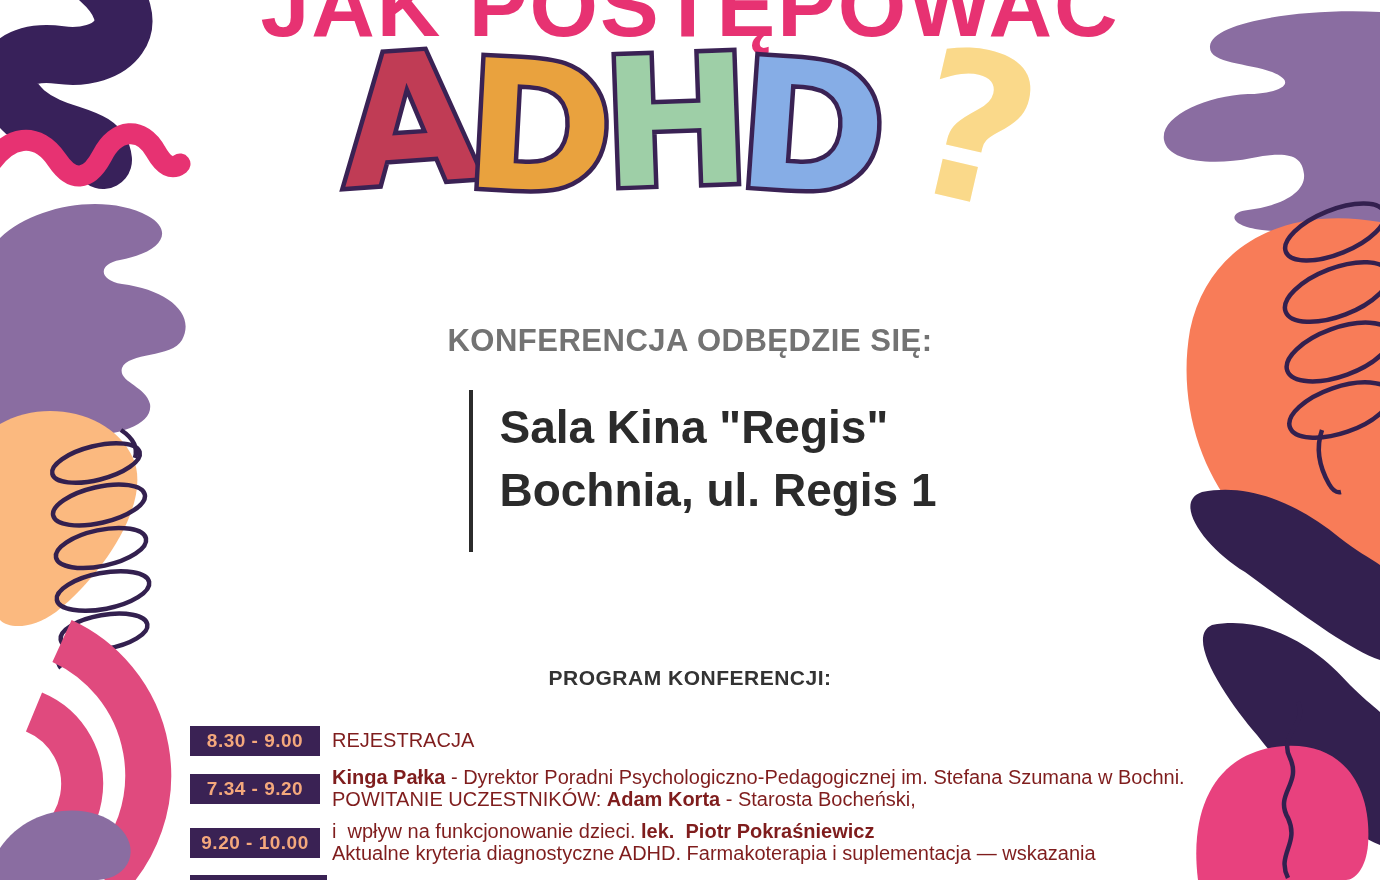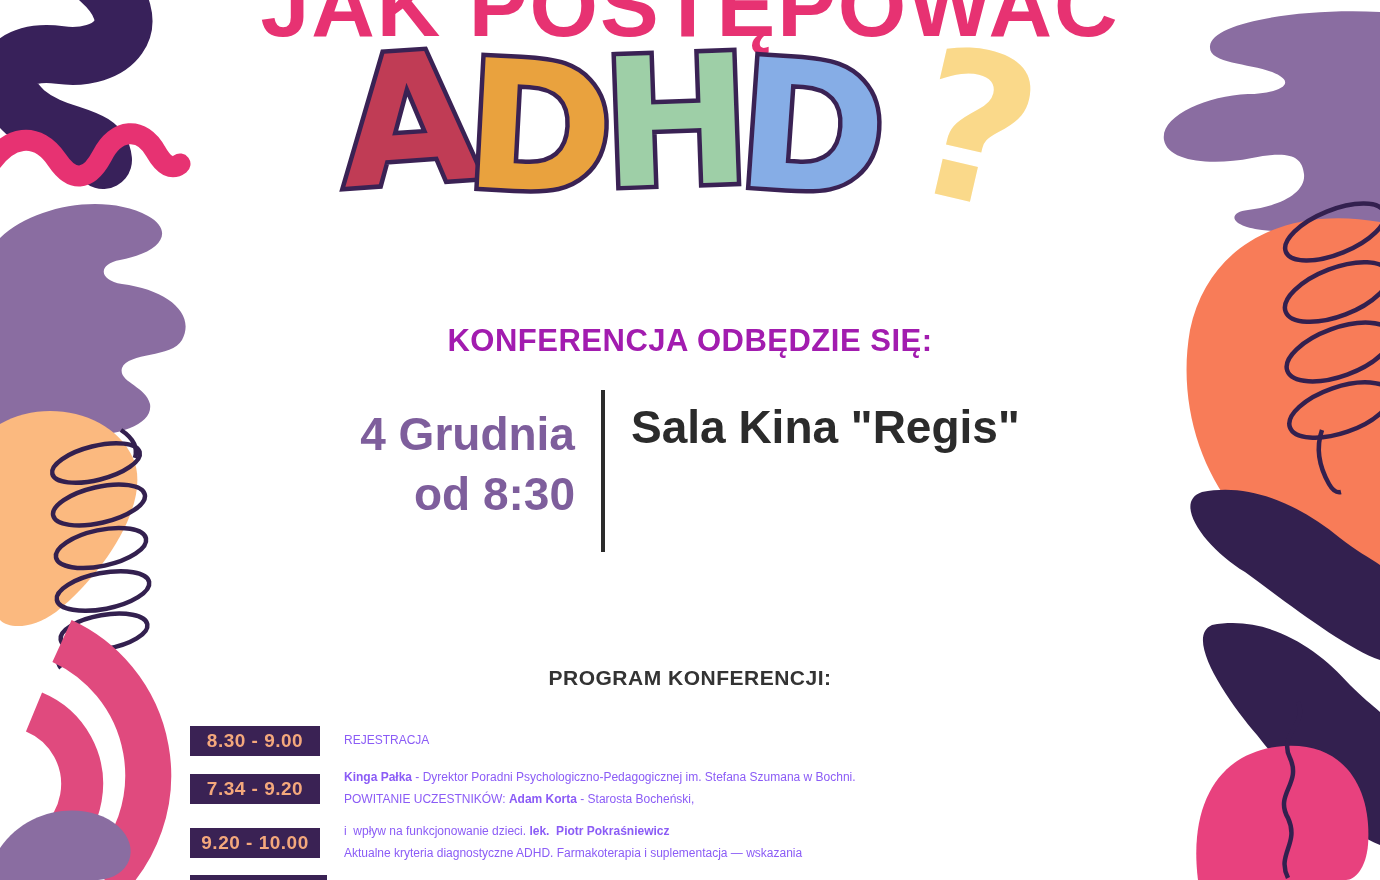--- a/index.html
+++ b/index.html
@@ -34,21 +34,21 @@
   .adhd-letter.l2{transform:rotate(-2deg) translateY(2px);}
   .adhd-letter.l3{transform:rotate(4deg) translateY(8px);}
   .qmark{
     display:inline-block;font-size:205px;line-height:205px;font-weight:800;
     color:#fad98a;transform:rotate(13deg);margin-left:34px;
     font-family:"DejaVu Sans","Liberation Sans",sans-serif;
   }
 
   .conf-heading{
     position:absolute;top:323px;left:0;width:100%;text-align:center;
-    font-size:31px;font-weight:800;color:#a21caf;letter-spacing:0.5px;
+    font-size:31px;font-weight:800;color:#737373;letter-spacing:0.5px;
   }
 
   .when-where{
     position:absolute;top:390px;left:0;width:100%;
     display:flex;justify-content:center;align-items:stretch;
   }
   .date-col{
     text-align:right;color:#7e5e9c;font-weight:800;
     font-size:46px;line-height:60px;padding-top:14px;
   }
@@ -63,21 +63,21 @@
     font-size:21px;font-weight:800;color:#333333;letter-spacing:0.5px;
   }
 
   .schedule{position:absolute;top:726px;left:190px;right:40px;}
   .sched-row{display:flex;align-items:center;margin-bottom:11px;}
   .time-badge{
     flex:0 0 auto;min-width:110px;height:30px;padding:0 10px;
     background:#3a2254;color:#f4a87c;font-size:19px;font-weight:700;
     display:flex;align-items:center;justify-content:center;letter-spacing:0.5px;
   }
-  .sched-text{margin-left:24px;font-size:12px;line-height:21.5px;color:#8b5cf6;}
+  .sched-text{margin-left:12px;font-size:20px;line-height:21.5px;color:#7f1d1d;}
   .sched-line{white-space:pre-wrap;}
   .sched-line .b{font-weight:700;}
 </style>
 </head>
 <body>
 
 <div class="canvas">
 
   <svg class="deco deco-left" width="220" height="880" viewBox="0 0 220 880" aria-hidden="true">
     <path d="M 100,-20 C 150,25 112,62 60,55 C 12,48 -12,78 25,112 C 58,140 100,132 103,160" fill="none" stroke="#38215a" stroke-width="58" stroke-linecap="round"></path>
@@ -117,27 +117,24 @@
   <div class="title-top">JAK POSTĘPOWAĆ</div>
 
   <div class="adhd-row">
     <div><span class="adhd-letter l0" style="color: rgb(192, 60, 85);">A</span><span class="adhd-letter l1" style="color: rgb(233, 162, 62);">D</span><span class="adhd-letter l2" style="color: rgb(158, 207, 167);">H</span><span class="adhd-letter l3" style="color: rgb(134, 173, 230);">D</span></div>
     <div class="qmark">?</div>
   </div>
 
   <div class="conf-heading">KONFERENCJA ODBĘDZIE SIĘ:</div>
 
   <div class="when-where">
-    <div class="date-col">
-      <div>4 Grudnia</div>
-      <div>od 8:30</div>
-    </div>
     <div class="vdivider"></div>
     <div class="venue-col">
       <div>Sala Kina "Regis"</div>
+      <div>Bochnia, ul. Regis 1</div>
     </div>
   </div>
 
   <div class="program-heading">PROGRAM KONFERENCJI:</div>
 
   <div class="schedule">
       <div class="sched-row">
         <div class="time-badge">8.30 - 9.00</div>
         <div class="sched-text">
           <div class="sched-line"><span>REJESTRACJA</span></div>

